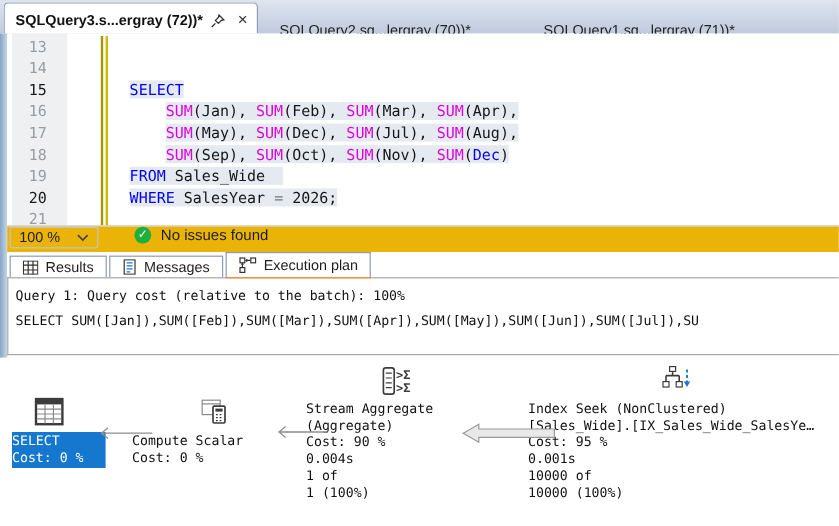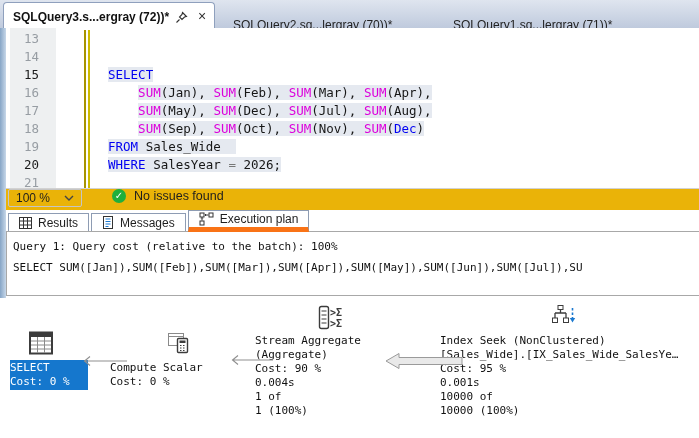--- a/index.html
+++ b/index.html
@@ -42,21 +42,21 @@
   .zoombox{width:74px;height:18px;border:1px solid #c5c5c5;border-radius:2px;margin-left:2px;
            display:flex;align-items:center;justify-content:space-between;padding:0 7px;box-sizing:border-box}
   .checkcircle{width:14px;height:14px;border-radius:50%;background:#1faf3c;color:#fff;font-size:10px;
                line-height:14px;text-align:center;margin-left:30px;margin-right:8px}
   .statusmsg{font-size:12.5px}
 
   
   .rtabs{position:absolute;top:210px;left:6px;right:0;height:22px;display:flex;align-items:flex-end;background:#fff}
   .rtab{display:flex;align-items:center;font-size:12px;color:#1e1e1e;background:#fff;
         border:1px solid #8e9cb3;height:19px;padding:0 10px;margin-left:2px;box-sizing:border-box;white-space:nowrap}
-  .rtab.active{height:22px;border-bottom:5px solid #f97316;position:relative;z-index:2}
+  .rtab.active{height:22px;border-bottom:1px solid #f97316;position:relative;z-index:2}
   .rtab svg,.rtab .ticon{margin-right:6px}
 
   
   .planheader{position:absolute;top:231px;left:6px;right:0;height:65px;background:#fff;
               border:1px solid #a8a8a8;border-right:none;box-sizing:border-box;overflow:hidden}
   .ph-line{position:absolute;left:6px;font-family:"DejaVu Sans Mono",monospace;font-size:11px;
            color:#111;white-space:nowrap}
   .ph1{top:8px}.ph2{top:29px}
 
   

